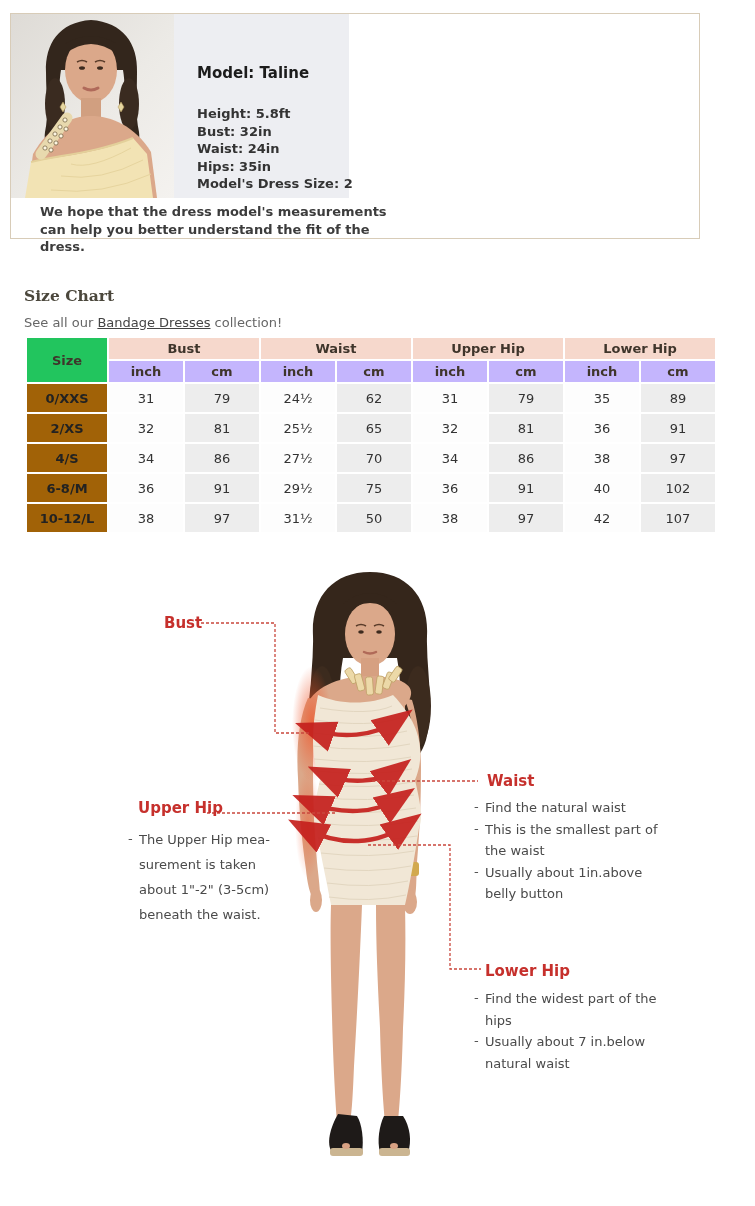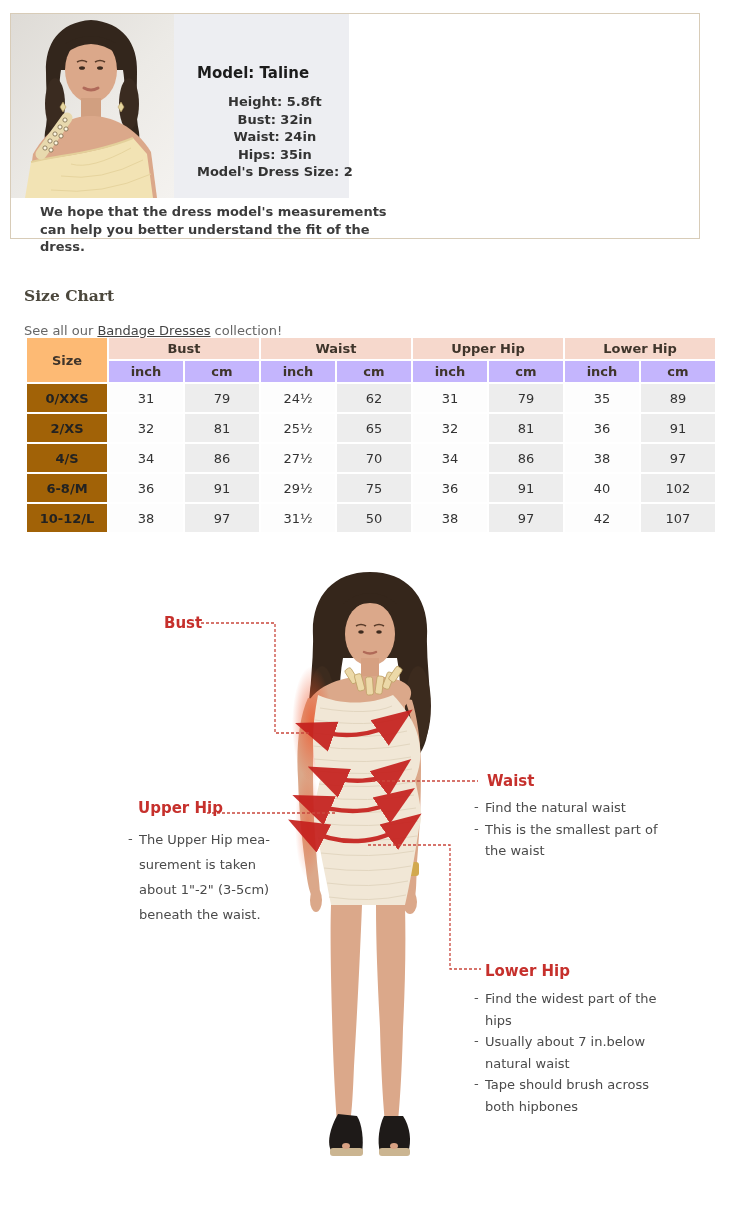--- a/index.html
+++ b/index.html
@@ -10,44 +10,44 @@
   }
   
   .model-box {
     position:absolute; left:10px; top:13px; width:690px; height:226px;
     border:1px solid #d8ccb8; background:#fff;
   }
   .photo-panel { position:absolute; left:0; top:0; width:338px; height:184px; background:#edeef2; }
   .model-photo { position:absolute; left:0; top:0; }
   .model-info { position:absolute; left:186px; top:50px; color:#222; }
   .model-info .title { font-size:15px; font-weight:bold; color:#1c1c1c; }
-  .model-info ul { list-style:none; margin-top:11px;text-align:center; }
+  .model-info ul { list-style:none; margin-top:23px; }
   .model-info li { font-size:13px; font-weight:bold; color:#333; line-height:17.5px; }
   .model-note {
     position:absolute; left:1px; top:189px; width:372px;
     font-size:13px; font-weight:bold; color:#3c3c3c; line-height:17.5px;margin-left:28px;
   }
   
   .size-chart-heading {
     position:absolute; left:24px; top:286px;
     font-family:"DejaVu Serif","Liberation Serif",serif;
     font-size:15.5px; font-weight:bold; color:#4b473c;
   }
-  .collection-line { position:absolute; left:24px; top:323px; font-size:13px; color:#666; }
+  .collection-line { position:absolute; left:24px; top:315px; font-size:13px; color:#666; }
   .collection-line a { color:#444; text-decoration:underline; cursor:pointer; }
   .size-table {
     position:absolute; left:25px; top:336px; width:692px;
     border-collapse:separate; border-spacing:2px; table-layout:fixed;
     font-size:13px;
   }
   .size-table col.c-size { width:80px; }
   .size-table th, .size-table td { text-align:center; vertical-align:middle; }
   .size-table thead th { background:#f6d8cc; color:#3f352b; font-weight:bold; height:21px; }
   .size-table thead tr.units th { background:#c4b5fd; }
-  .size-table thead th.size-head { background:#fdba74; }
+  .size-table thead th.size-head { background:#22c55e; }
   .size-table tbody th { background:#a16207; font-weight:bold; color:#222; height:28px; }
   .size-table tbody td { color:#333; height:20px; }
   .size-table tbody td.inch { background:#fdfdfd; }
   .size-table tbody td.cm { background:#ededed; }
   
   .htm-heading { position:absolute; left:24px; top:508px; font-family:"DejaVu Serif","Liberation Serif",serif; }
   .htm-small {
     display:inline-block; font-size:19px; color:#7a5a4a;
     border-top:1px solid #9b7e68; border-left:1px solid #9b7e68;
     padding:3px 6px 6px 7px; vertical-align:top;
@@ -319,22 +319,22 @@
 
   <div class="anno-label" style="left:138px; top:799px;">Upper Hip</div>
   <ul class="anno-list left-col" style="left:127px; top:827px; width:150px; line-height:26px;">
     <li style="line-height:25px;">The Upper Hip mea-surement is taken about 1"-2" (3-5cm) beneath the waist.</li>
   </ul>
 
   <div class="anno-label" style="left:487px; top:772px;">Waist</div>
   <ul class="anno-list right-col" style="left:473px; top:797px; width:188px;">
     <li>Find the natural waist</li>
     <li>This is the smallest part of the waist</li>
+    <li>Usually about 1in.above belly button</li>
   </ul>
 
   <div class="anno-label" style="left:485px; top:962px;">Lower Hip</div>
   <ul class="anno-list right-col" style="left:473px; top:988px; width:198px;">
     <li>Find the widest part of the hips</li>
     <li>Usually about 7 in.below natural waist</li>
-    <li>Tape should brush across both hipbones</li>
   </ul>
 
 </div>
 
 </body></html>

